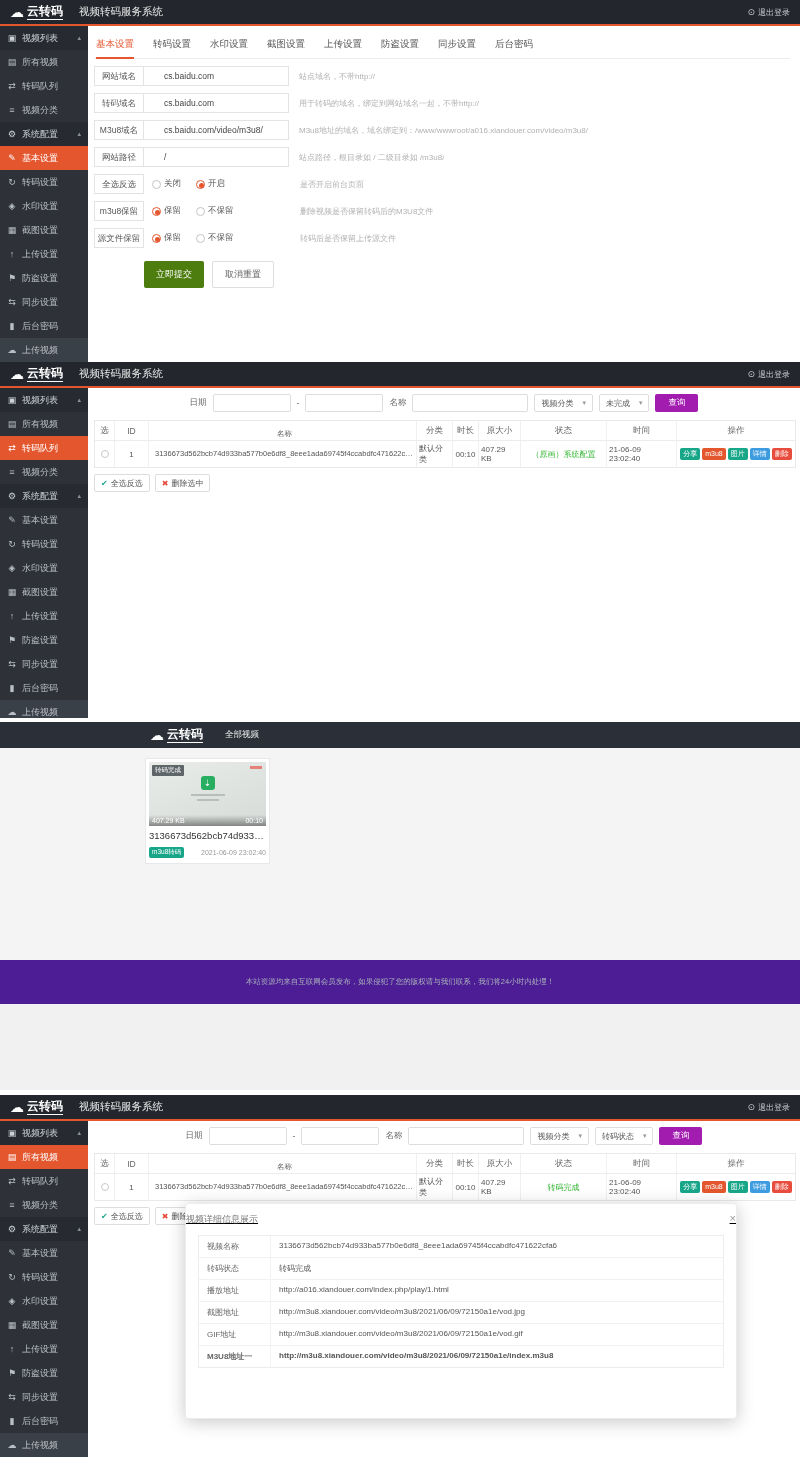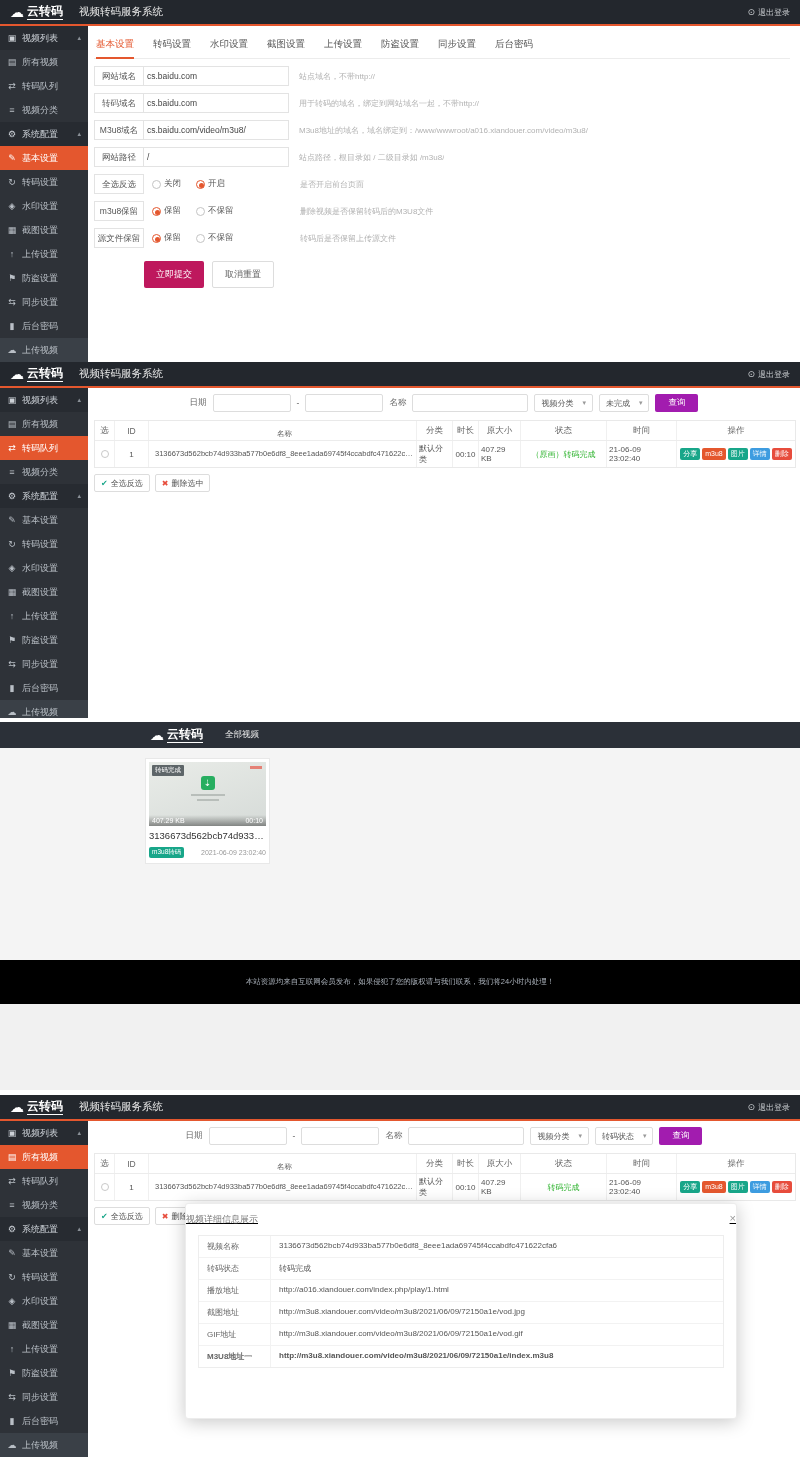--- a/index.html
+++ b/index.html
@@ -26,29 +26,29 @@
   .sbi .caret{margin-left:auto;font-size:7px;color:#8a9097;}
   .main{flex:1;background:#fff;overflow:hidden;}
   
   .m1{padding:10px 10px 0 6px;}
   .tabs{display:flex;gap:19px;border-bottom:1px solid #ececec;padding:2px 2px 7px;font-size:9.5px;color:#555;}
   .tab{cursor:pointer;position:relative;}
   .tab.active{color:#e4572e;}
   .tab.active::after{content:"";position:absolute;left:0;right:0;bottom:-8px;height:2px;background:#e4572e;}
   .frow{display:flex;align-items:center;margin-top:7px;}
   .flabel{width:50px;height:20px;line-height:18px;border:1px solid #e3e3e3;text-align:center;font-size:8.5px;color:#555;background:#fff;flex-shrink:0;}
-  .finp{width:146px;height:20px;border:1px solid #e3e3e3;margin-left:-1px;padding:0 3px;font-size:8.5px;color:#444;outline:none;}
+  .finp{width:146px;height:20px;border:1px solid #e3e3e3;margin-left:-1px;padding:0 20px;font-size:8.5px;color:#444;outline:none;}
   .ropts{width:146px;display:flex;gap:15px;padding-left:8px;}
   .ropt{display:flex;align-items:center;gap:3px;font-size:8.5px;color:#555;cursor:pointer;}
   .rdot{width:9px;height:9px;border-radius:50%;border:1px solid #c4c4c4;background:#fff;position:relative;flex-shrink:0;}
   .rdot.on{border-color:#e4572e;}
   .rdot.on::after{content:"";position:absolute;left:2px;top:2px;width:5px;height:5px;border-radius:50%;background:#e4572e;}
   .fhint{margin-left:10px;color:#b2b2b2;font-size:8px;white-space:nowrap;overflow:hidden;text-overflow:ellipsis;}
   .btnrow{margin:13px 0 0 50px;display:flex;gap:8px;}
-  .btn-primary{background:#be185d;color:#fff;border:none;border-radius:2px;font-size:9px;padding:6px 12px;cursor:pointer;}
+  .btn-primary{background:#4d7c0f;color:#fff;border:none;border-radius:2px;font-size:9px;padding:6px 12px;cursor:pointer;}
   .btn-plain{background:#fff;color:#666;border:1px solid #ddd;border-radius:2px;font-size:9px;padding:6px 12px;cursor:pointer;}
   
   .filterbar{display:flex;align-items:center;justify-content:center;gap:6px;margin-top:6px;font-size:8.5px;color:#666;}
   .finput{height:18px;border:1px solid #ddd;border-radius:2px;width:78px;padding:0 4px;font-size:8px;outline:none;}
   .fname{width:116px;}
   .fselect{height:18px;border:1px solid #ddd;border-radius:2px;background:#fff;display:flex;align-items:center;gap:9px;padding:0 6px;font-size:8px;color:#555;cursor:pointer;}
   .sarrow{font-size:7px;color:#999;}
   .fsearch{background:#a21caf;color:#fff;border:none;border-radius:2px;height:18px;padding:0 13px;font-size:8.5px;cursor:pointer;}
   
   .vtable{margin:8px 4px 0 6px;border:1px solid #e9e9e9;color:#555;}
@@ -77,21 +77,21 @@
   .badge-tl{position:absolute;top:3px;left:3px;background:rgba(40,50,55,.72);color:#fff;font-size:6.5px;padding:1px 3px;border-radius:1px;}
   .thumb-wm{position:absolute;top:4px;right:4px;width:12px;height:3px;background:#e74c3c;opacity:.65;}
   .tlogo{position:absolute;top:14px;left:50%;transform:translateX(-50%);width:14px;height:14px;background:#27ae60;border-radius:3px;color:#fff;font-size:9px;text-align:center;line-height:14px;}
   .tline{position:absolute;left:50%;transform:translateX(-50%);height:2px;background:#b8beba;}
   .tl1{top:32px;width:34px;} .tl2{top:37px;width:22px;}
   .thumb-meta{position:absolute;bottom:0;left:0;right:0;display:flex;justify-content:space-between;padding:2px 3px;font-size:7px;color:#fff;background:linear-gradient(transparent,rgba(0,0,0,.4));}
   .ctitle{font-size:9.5px;color:#333;margin-top:4px;white-space:nowrap;overflow:hidden;text-overflow:ellipsis;}
   .cfoot{display:flex;justify-content:space-between;align-items:center;margin-top:6px;padding-bottom:2px;}
   .ctag{background:#18a689;color:#fff;font-size:6.5px;padding:1px 3px;border-radius:2px;cursor:pointer;}
   .cdate{font-size:7px;color:#999;}
-  .ffooter{height:44px;background:#000000;display:flex;align-items:center;justify-content:center;font-size:7.5px;color:#aab1ba;}
+  .ffooter{height:44px;background:#4c1d95;display:flex;align-items:center;justify-content:center;font-size:7.5px;color:#aab1ba;}
   .s3rest{height:91px;background:#f1f1f1;border-bottom:5px solid #fff;}
   
   .modal{position:absolute;left:185px;top:108px;width:552px;background:#fff;border:1px solid #ececec;border-radius:3px;box-shadow:0 3px 18px rgba(0,0,0,.22);padding-bottom:50px;z-index:5;}
   .mhead{display:flex;padding:9px 0 7px;text-decoration:underline;}
   .mtitle{font-size:9px;color:#777;}
   .mclose{margin-left:auto;color:#999;font-size:11px;cursor:pointer;line-height:1;}
   .mtable{margin:2px 12px 0;border:1px solid #ededed;}
   .mrow{display:flex;border-bottom:1px solid #f2f2f2;}
   .mrow:last-child{border-bottom:none;font-weight:bold;}
   .mlabel{width:72px;flex-shrink:0;padding:5px 8px;font-size:8px;color:#666;border-right:1px solid #f2f2f2;}
@@ -363,21 +363,21 @@
             </div>
             <div class="trow trd">
               <div>
                 <span class="circle"></span>
               </div>
               <div>1</div>
               <div class="name-cell">3136673d562bcb74d933ba577b0e6df8_8eee1ada69745f4ccabdfc471622cfa6</div>
               <div>默认分类</div>
               <div>00:10</div>
               <div>407.29 KB</div>
-              <div class="green">（原画）转码完成</div>
+              <div class="green">（原画）系统配置</div>
               <div>21-06-09 23:02:40</div>
               <div class="acts">
                 <button class="abtn" style="background: rgb(24, 166, 137);">分享</button>
                 <button class="abtn" style="background: rgb(228, 87, 46);">m3u8</button>
                 <button class="abtn" style="background: rgb(24, 166, 137);">图片</button>
                 <button class="abtn" style="background: rgb(61, 156, 224);">详情</button>
                 <button class="abtn" style="background: rgb(231, 76, 60);">删除</button>
               </div>
             </div>
           </div>

